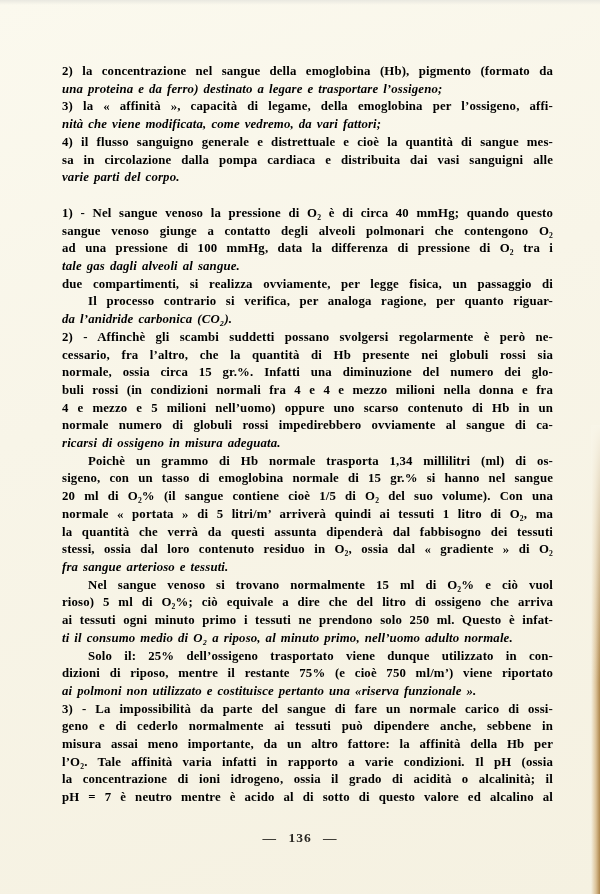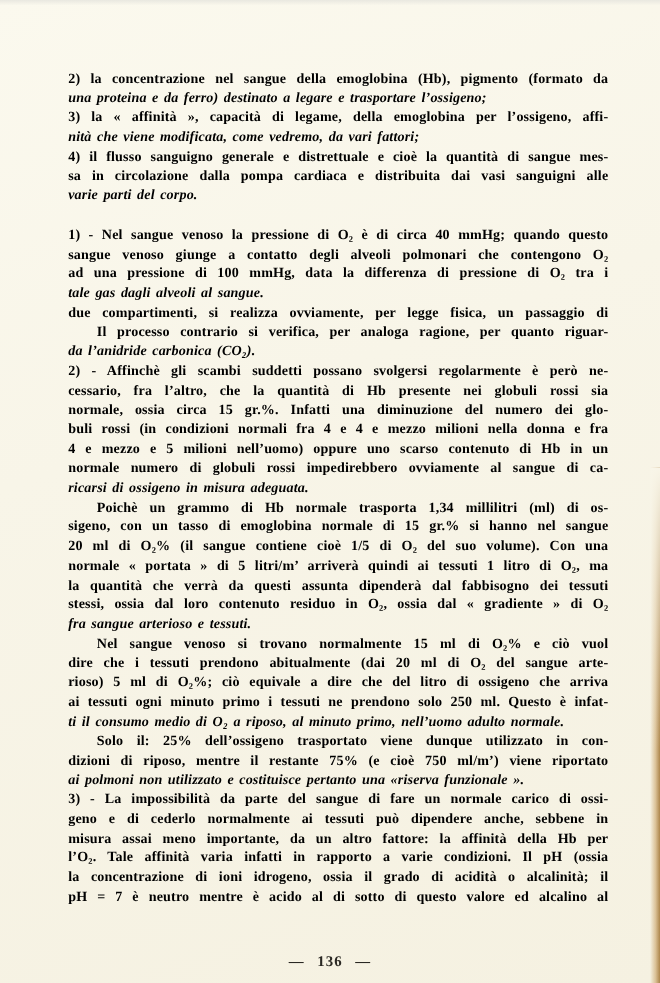--- a/index.html
+++ b/index.html
@@ -45,21 +45,20 @@
   .line.end { text-align-last: left; font-style: italic; }
   .para.ind .line:first-child { text-indent: 26px; }
   .pagenum {
     position: absolute; top: 830px; left: 0; width: 600px;
     text-align: center;
     color: #2a2823;
     font-weight: 700;
     font-size: 13.5px;
     letter-spacing: 1px;
     word-spacing: 7px;
-    margin-top: 36px;
   }
 </style>
 </head>
 <body>
 
 <div class="top-edge"></div>
 <div class="right-edge"></div>
 
 <div class="text-block">
 
@@ -107,21 +106,20 @@
     <div class="line">sigeno, con un tasso di emoglobina normale di 15 gr.% si hanno nel sangue</div>
     <div class="line">20 ml di O₂% (il sangue contiene cioè 1/5 di O₂ del suo volume). Con una</div>
     <div class="line">normale « portata » di 5 litri/m’ arriverà quindi ai tessuti 1 litro di O₂, ma</div>
     <div class="line">la quantità che verrà da questi assunta dipenderà dal fabbisogno dei tessuti</div>
     <div class="line">stessi, ossia dal loro contenuto residuo in O₂, ossia dal « gradiente » di O₂</div>
     <div class="line end">fra sangue arterioso e tessuti.</div>
   </div>
 
   <div class="para ind">
     <div class="line">Nel sangue venoso si trovano normalmente 15 ml di O₂% e ciò vuol</div>
-    <div class="line">dire che i tessuti prendono abitualmente (dai 20 ml di O₂ del sangue arte-</div>
     <div class="line">rioso) 5 ml di O₂%; ciò equivale a dire che del litro di ossigeno che arriva</div>
     <div class="line">ai tessuti ogni minuto primo i tessuti ne prendono solo 250 ml. Questo è infat-</div>
     <div class="line end">ti il consumo medio di O₂ a riposo, al minuto primo, nell’uomo adulto normale.</div>
   </div>
 
   <div class="para ind">
     <div class="line">Solo il: 25% dell’ossigeno trasportato viene dunque utilizzato in con-</div>
     <div class="line">dizioni di riposo, mentre il restante 75% (e cioè 750 ml/m’) viene riportato</div>
     <div class="line end">ai polmoni non utilizzato e costituisce pertanto una «riserva funzionale ».</div>
   </div>

